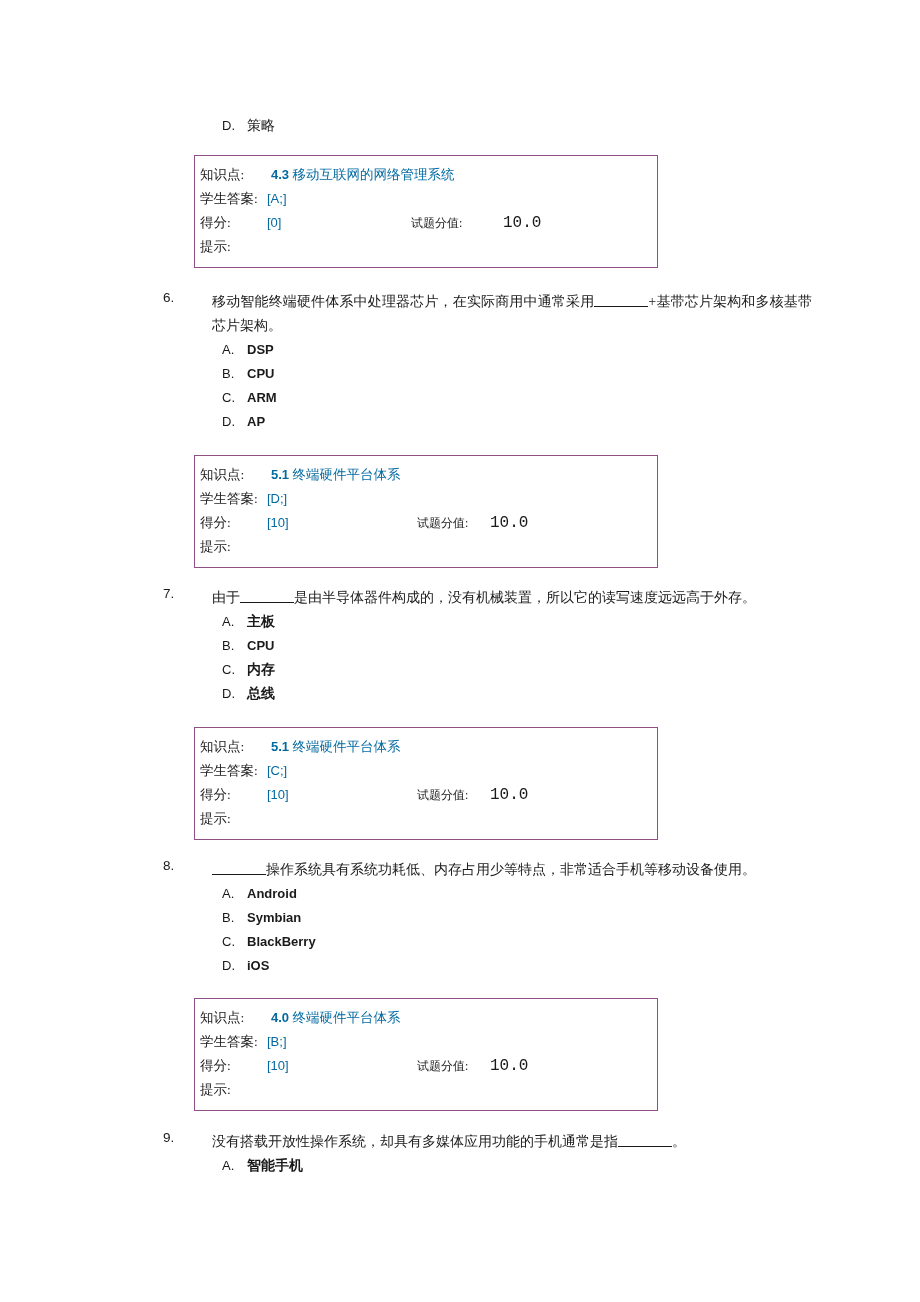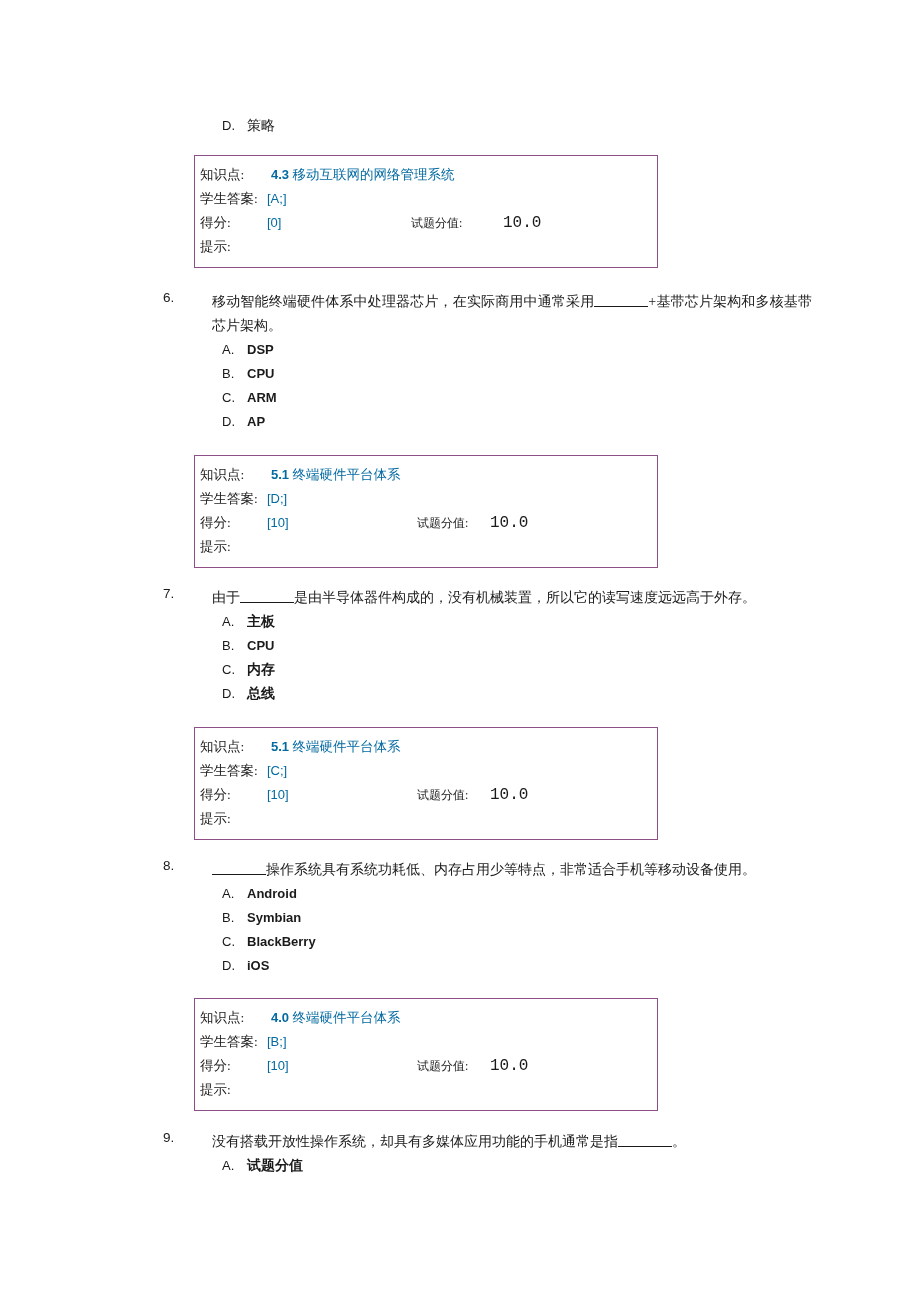--- a/index.html
+++ b/index.html
@@ -327,17 +327,17 @@
     </div>
   </div>
 
   <div class="question" style="top:1130px;">
     <div class="q-num">9.</div>
     <div class="q-text">没有搭载开放性操作系统，却具有多媒体应用功能的手机通常是指<span class="blank" style="width: 54px;">&nbsp;</span>。</div>
   </div>
   <div class="options" style="top:1154px;">
     <div class="option">
       <span class="opt-letter">A.</span>
-      <span class="opt-text cn">试题分值</span>
+      <span class="opt-text cn">智能手机</span>
     </div>
   </div>
 
 </div>
 
 </body></html>

